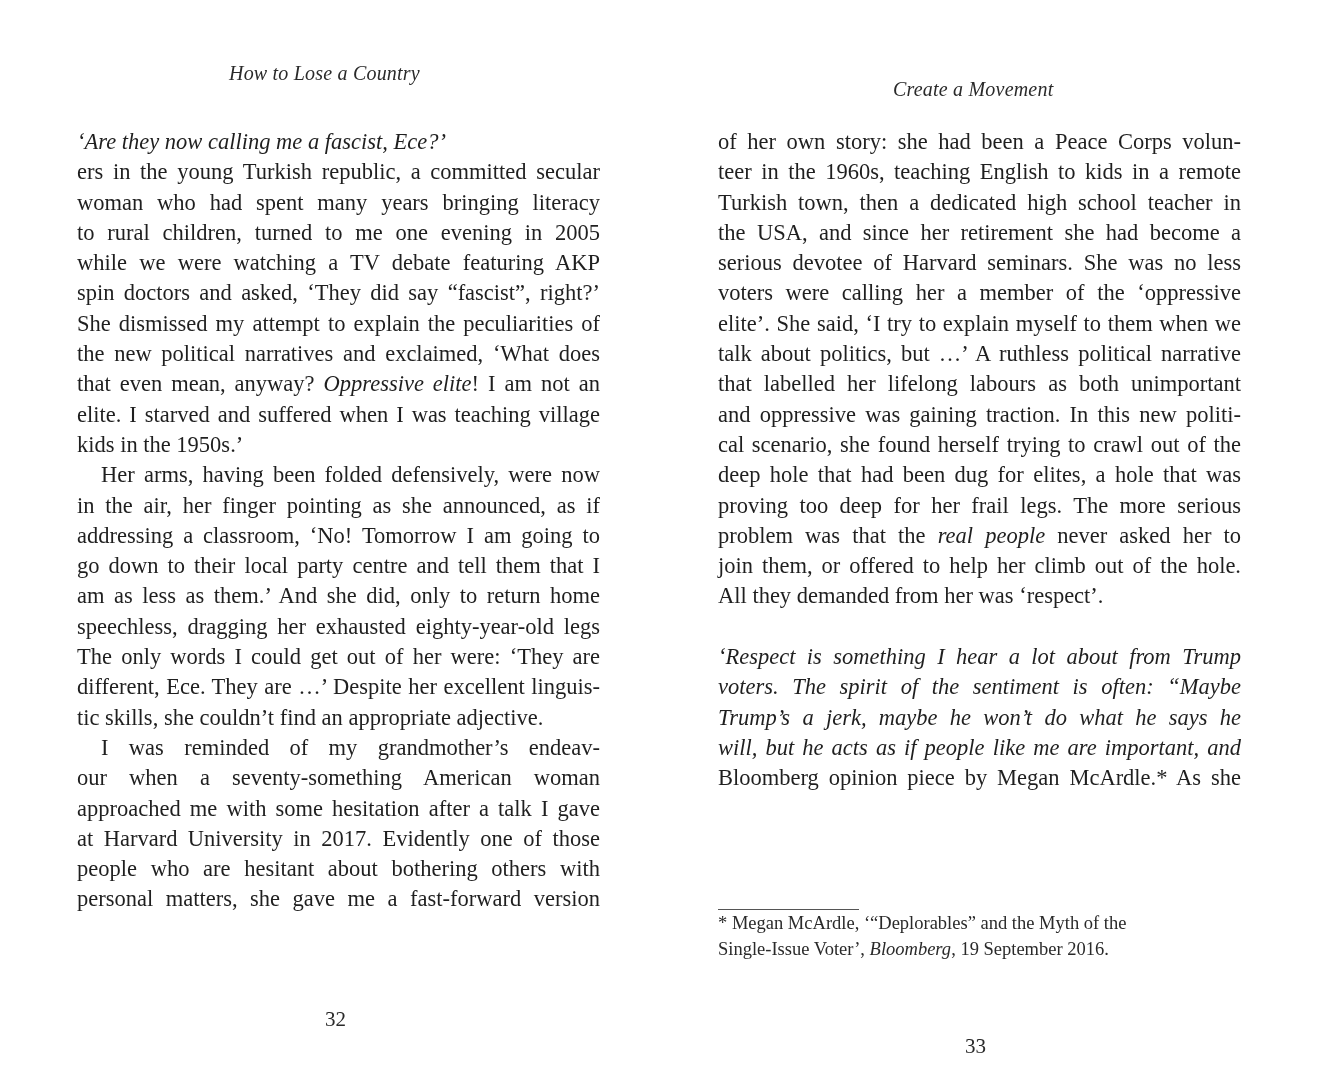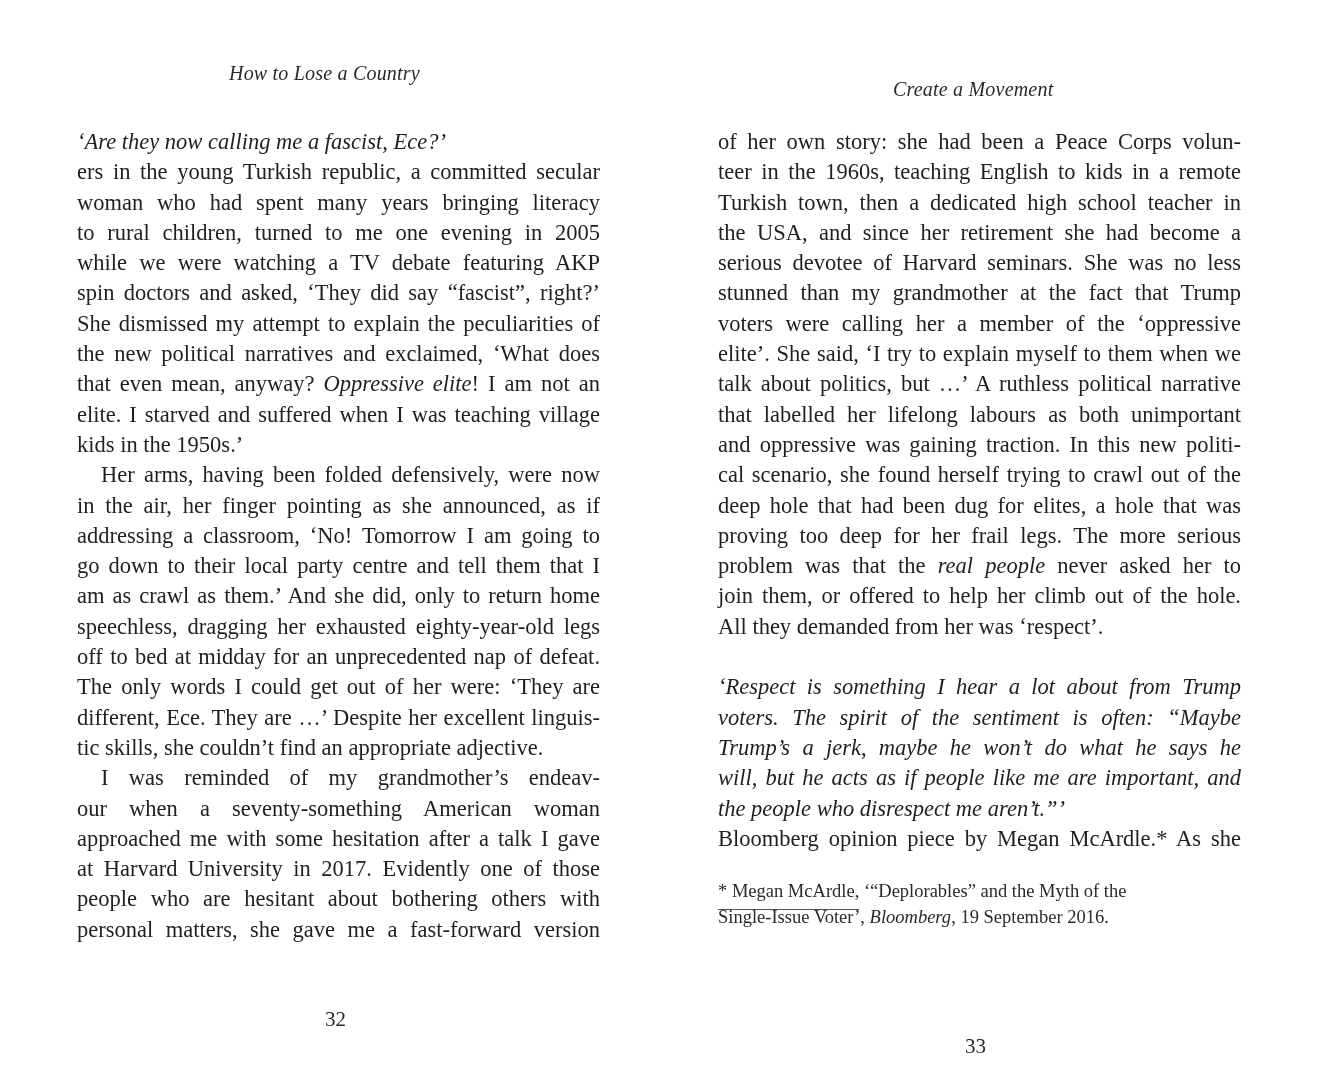--- a/index.html
+++ b/index.html
@@ -26,21 +26,21 @@
   .line { display: block; white-space: nowrap; text-align: justify; text-align-last: justify; height: 30.3px; }
   .line.last { text-align-last: left; }
   .line.indent { padding-left: 24px; }
   .gap { height: 30.3px; }
   em { }
   .footnote-rule {
     position: absolute; left: 58px; top: 909px; width: 141px; height: 0;
     border-top: 1.2px solid #555;
   }
   .footnote {
-    position: absolute; left: 58px; top: 878px; width: 480px;
+    position: absolute; left: 58px; top: 910px; width: 480px;
     font-size: 18.5px; line-height: 26px; color: #2a2a2a;
   }
   .footnote .fline { display: block; white-space: nowrap; }
   .folio { position: absolute; top: 1007px; font-size: 21px; color: #2a2a2a; }
   .left .folio { left: 325px; }
   .right .folio { left: 305px; margin-top: 27px; }
 </style>
 </head>
 <body>
 
@@ -55,23 +55,22 @@
     <span class="line">spin doctors and asked, ‘They did say “fascist”, right?’</span>
     <span class="line">She dismissed my attempt to explain the peculiarities of</span>
     <span class="line">the new political narratives and exclaimed, ‘What does</span>
     <span class="line"><span>that even mean, anyway? </span><em>Oppressive elite</em><span>! I am not an</span></span>
     <span class="line">elite. I starved and suffered when I was teaching village</span>
     <span class="line last">kids in the 1950s.’</span>
     <span class="line indent">Her arms, having been folded defensively, were now</span>
     <span class="line">in the air, her finger pointing as she announced, as if</span>
     <span class="line">addressing a classroom, ‘No! Tomorrow I am going to</span>
     <span class="line">go down to their local party centre and tell them that I</span>
-    <span class="line">am as crawl as them.’ And she did, only to return home</span>
+    <span class="line">am as less as them.’ And she did, only to return home</span>
     <span class="line">speechless, dragging her exhausted eighty-year-old legs</span>
-    <span class="line">off to bed at midday for an unprecedented nap of defeat.</span>
     <span class="line">The only words I could get out of her were: ‘They are</span>
     <span class="line">different, Ece. They are …’ Despite her excellent linguis-</span>
     <span class="line last">tic skills, she couldn’t find an appropriate adjective.</span>
     <span class="line indent">I was reminded of my grandmother’s endeav-</span>
     <span class="line">our when a seventy-something American woman</span>
     <span class="line">approached me with some hesitation after a talk I gave</span>
     <span class="line">at Harvard University in 2017. Evidently one of those</span>
     <span class="line">people who are hesitant about bothering others with</span>
     <span class="line">personal matters, she gave me a fast-forward version</span>
   </div>
@@ -79,38 +78,36 @@
 </div>
 
 <div class="page right">
   <div class="running-head">Create a Movement</div>
   <div class="body">
     <span class="line">of her own story: she had been a Peace Corps volun-</span>
     <span class="line">teer in the 1960s, teaching English to kids in a remote</span>
     <span class="line">Turkish town, then a dedicated high school teacher in</span>
     <span class="line">the USA, and since her retirement she had become a</span>
     <span class="line">serious devotee of Harvard seminars. She was no less</span>
-    <span class="line">stunned than my grandmother at the fact that Trump</span>
     <span class="line">voters were calling her a member of the ‘oppressive</span>
     <span class="line">elite’. She said, ‘I try to explain myself to them when we</span>
     <span class="line">talk about politics, but …’ A ruthless political narrative</span>
     <span class="line">that labelled her lifelong labours as both unimportant</span>
     <span class="line">and oppressive was gaining traction. In this new politi-</span>
     <span class="line">cal scenario, she found herself trying to crawl out of the</span>
     <span class="line">deep hole that had been dug for elites, a hole that was</span>
     <span class="line">proving too deep for her frail legs. The more serious</span>
     <span class="line"><span>problem was that the </span><em>real people</em><span> never asked her to</span></span>
     <span class="line">join them, or offered to help her climb out of the hole.</span>
     <span class="line last">All they demanded from her was ‘respect’.</span>
     <div class="gap"></div>
     <span class="line"><em>‘Respect is something I hear a lot about from Trump</em></span>
     <span class="line"><em>voters. The spirit of the sentiment is often: “Maybe</em></span>
     <span class="line"><em>Trump’s a jerk, maybe he won’t do what he says he</em></span>
     <span class="line"><em>will, but he acts as if people like me are important, and</em></span>
-    <span class="line last"><em>the people who disrespect me aren’t.”’</em></span>
     <span class="line">Bloomberg opinion piece by Megan McArdle.* As she</span>
   </div>
   <div class="footnote-rule"></div>
   <div class="footnote">
     <span class="fline">*  Megan McArdle, ‘“Deplorables” and the Myth of the</span>
     <span class="fline"><span>Single-Issue Voter’, </span><em>Bloomberg</em><span>, 19 September 2016.</span></span>
   </div>
   <div class="folio">33</div>
 </div>
 

